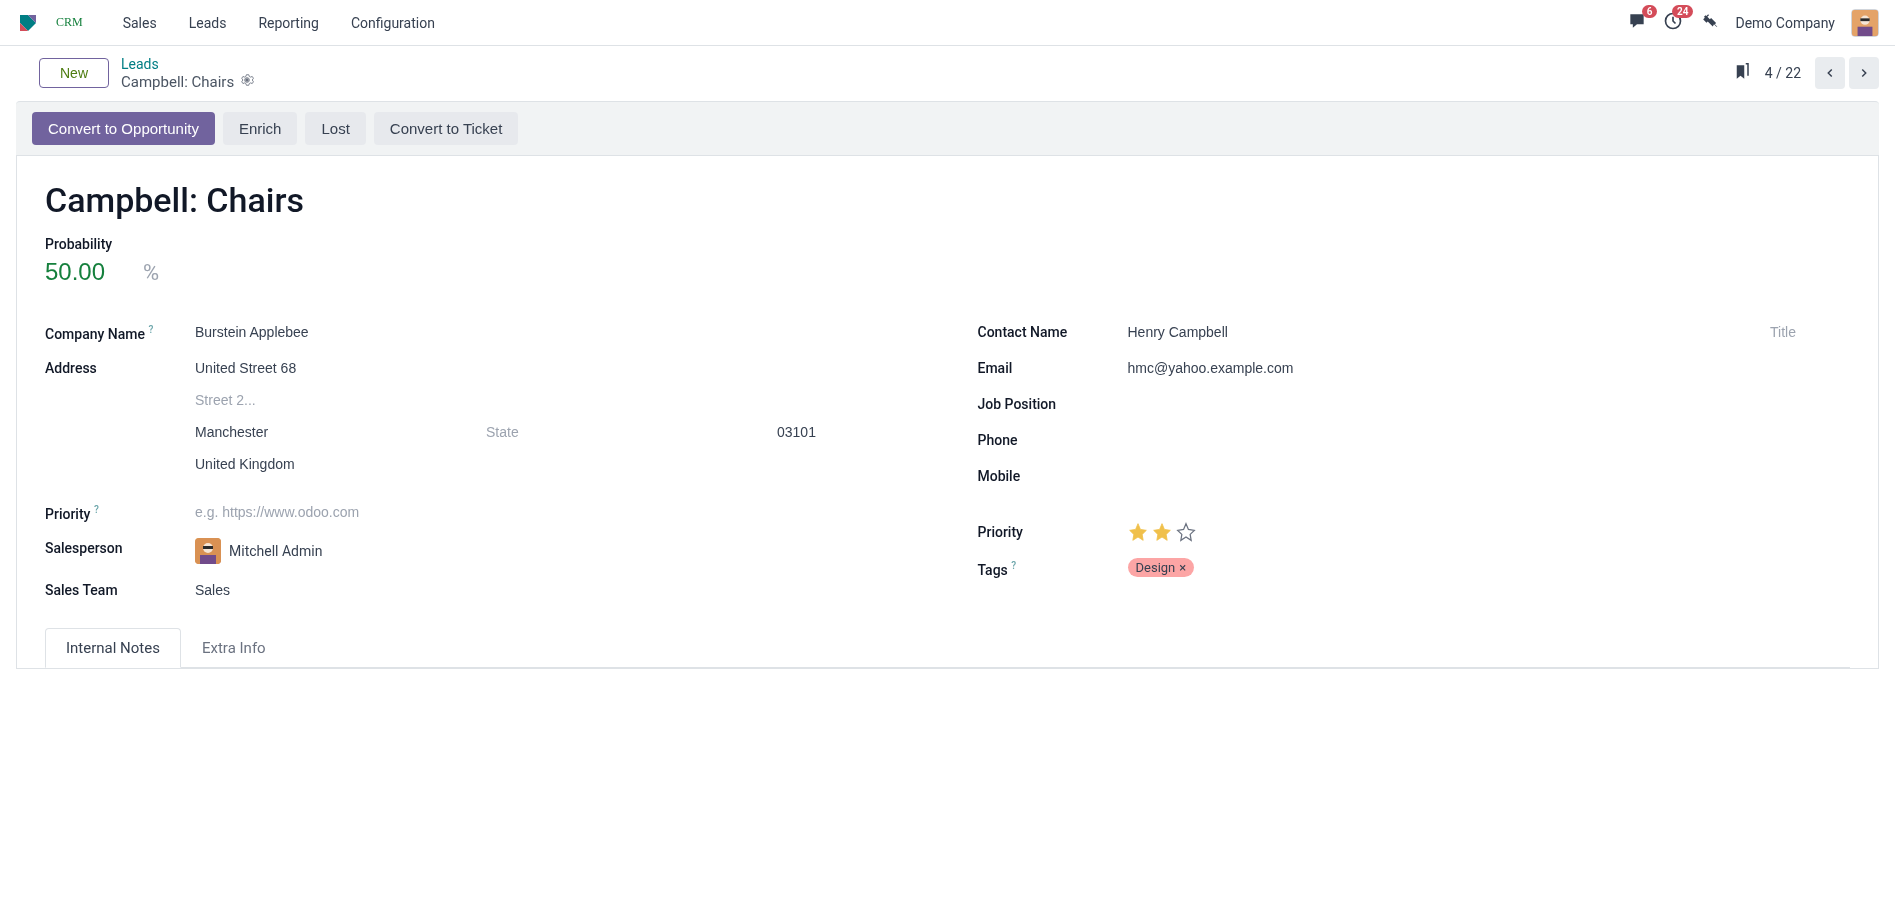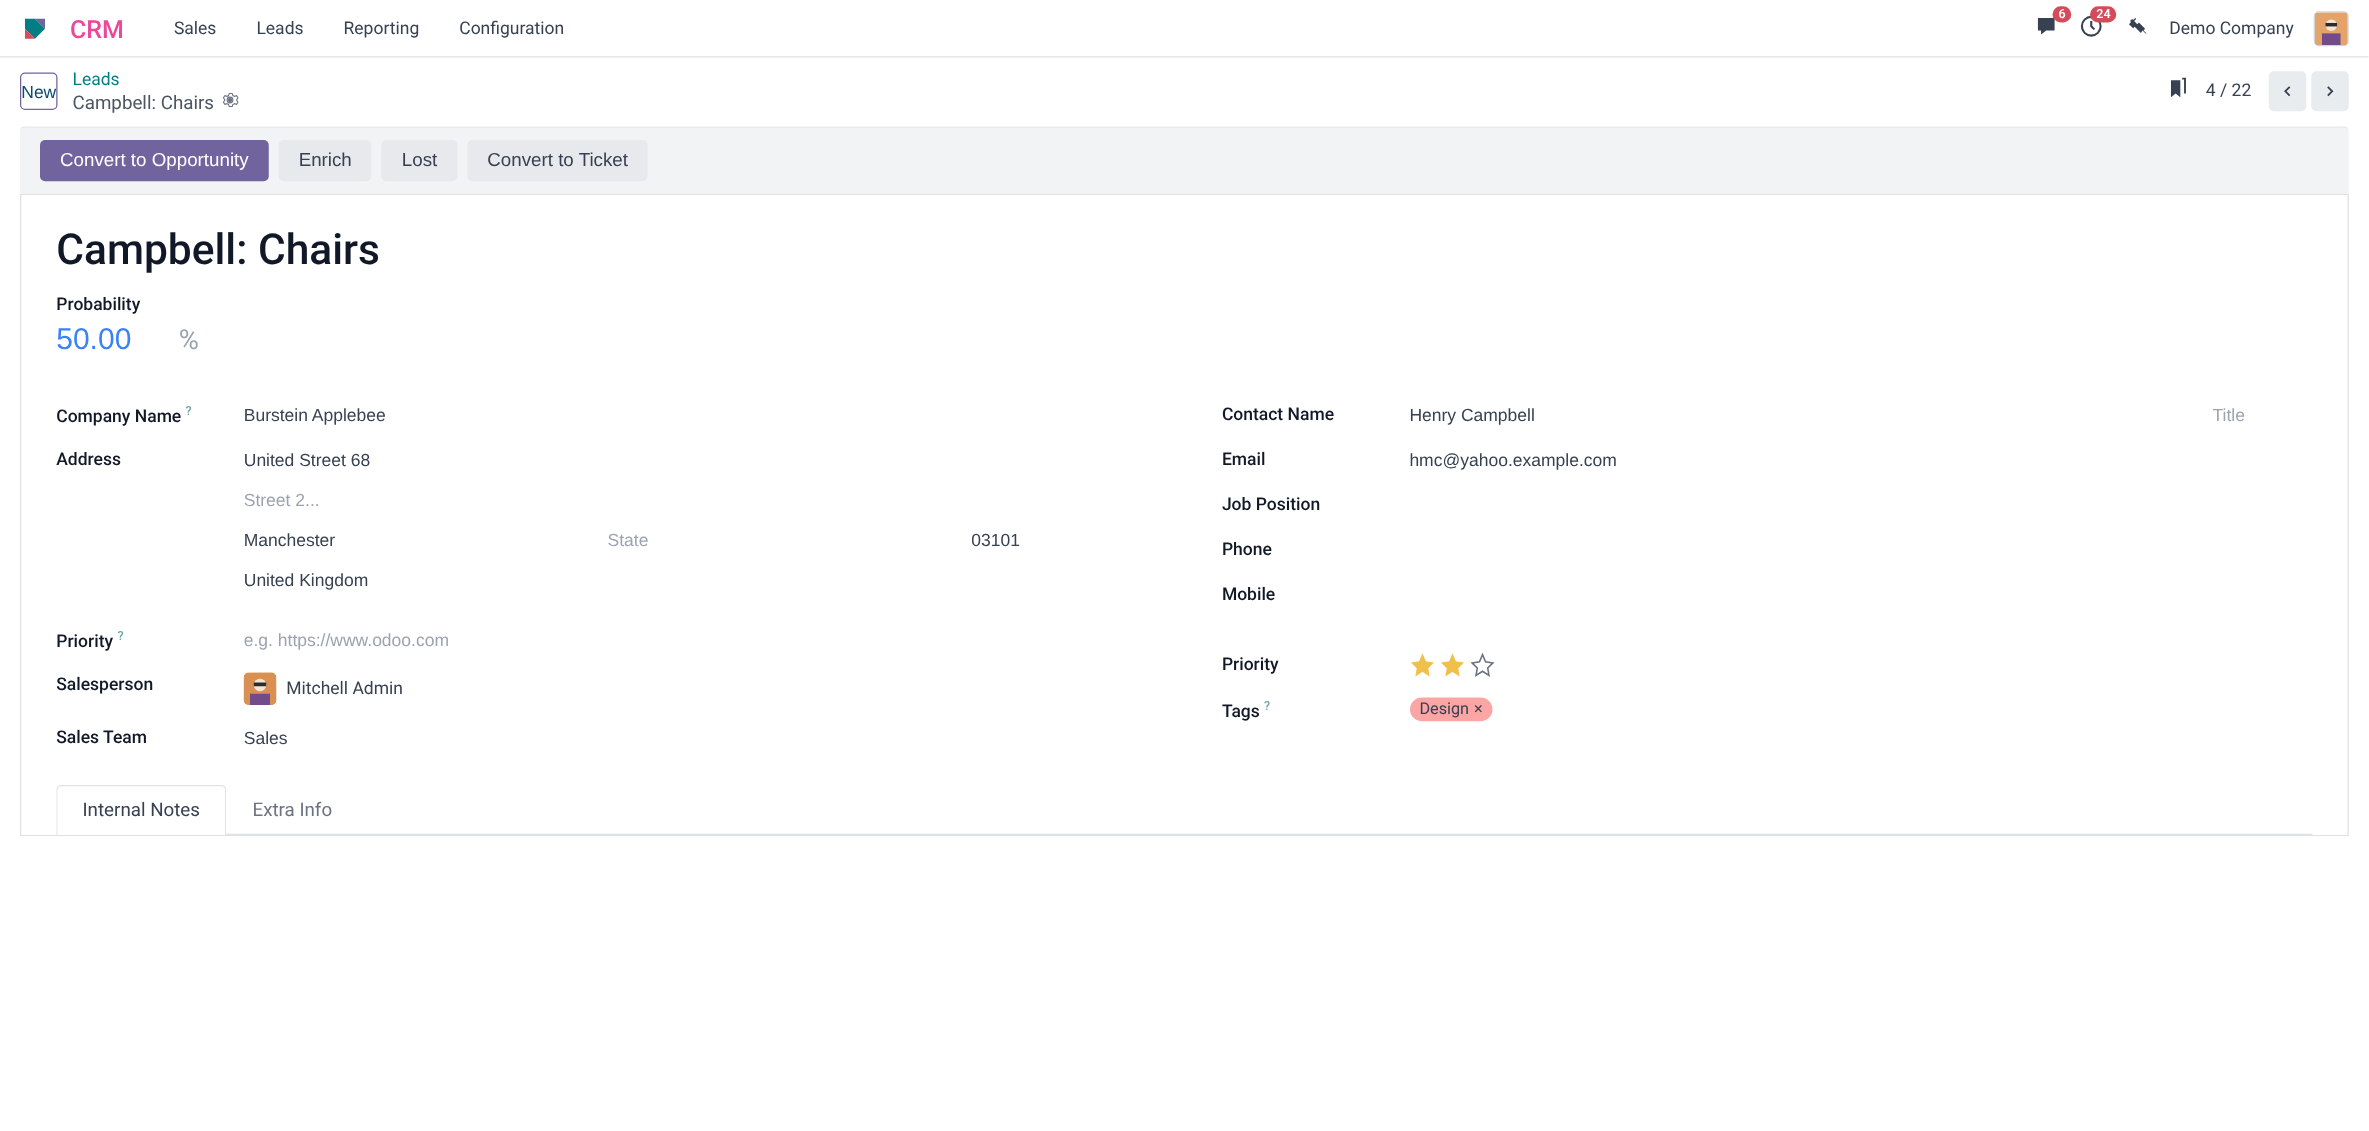--- a/index.html
+++ b/index.html
@@ -2,33 +2,33 @@
 <html><head>
   <meta charset="utf-8">
   <style>
     * { box-sizing: border-box; margin: 0; padding: 0; }
     body { font-family: -apple-system, BlinkMacSystemFont, "Segoe UI", Roboto, Arial, sans-serif; background: #fff; color: #374151; font-size: 14px; }
     
     
     .navbar { display: flex; align-items: center; padding: 0 16px; height: 46px; border-bottom: 1px solid #dee2e6; }
     .navbar-left { display: flex; align-items: center; gap: 8px; }
     .logo { width: 24px; height: 24px; margin-right: 8px; }
-    .app-name { font-size: 20px; font-weight: 500; color: #ec4899; margin-right: 20px; }
+    .app-name { font-size: 12px; font-weight: 500; color: #15803d; margin-right: 20px; font-family: Liberation Serif, serif; }
     .nav-item { padding: 10px 12px; color: #374151; cursor: pointer; }
     .navbar-right { margin-left: auto; display: flex; align-items: center; gap: 16px; }
     .nav-icon { position: relative; cursor: pointer; color: #374151; }
     .nav-icon svg { width: 20px; height: 20px; }
     .badge { position: absolute; top: -6px; right: -10px; background: #d44c59; color: #fff; border-radius: 9px; font-size: 10px; font-weight: 600; padding: 1px 5px; min-width: 14px; text-align: center; }
     .company-name { color: #374151; }
     .avatar { width: 28px; height: 28px; border-radius: 4px; background: linear-gradient(135deg, #f7b267 0%, #de6e4b 100%); border: 1px solid #d1d5db; overflow: hidden; display:flex; align-items:center; justify-content:center;}
     .avatar svg{width:100%;height:100%;}
 
     
     .control-panel { display: flex; align-items: center; padding: 10px 16px; gap: 12px; }
-    .btn-new { border: 1px solid #71639e; background: #fff; color: #0c4a6e; padding: 6px 0; border-radius: 4px; font-size: 14px; cursor: pointer; }
+    .btn-new { border: 1px solid #71639e; background: #fff; color: #4d7c0f; padding: 6px 20px; border-radius: 4px; font-size: 14px; cursor: pointer; margin-left: 23px; }
     .breadcrumb-block { display: flex; flex-direction: column; line-height: 1.2; }
     .breadcrumb-link { color: #017e84; font-size: 14px; text-decoration: none; cursor:pointer; }
     .breadcrumb-current { color: #4b5563; font-size: 15px; display:flex; align-items:center; gap:6px;}
     .breadcrumb-current .gear { color:#6b7280; }
     .control-right { margin-left: auto; display: flex; align-items: center; gap: 14px; }
     .bookmark-icon { cursor: pointer; color:#374151;}
     .pager-text { color: #374151; font-size: 14px; }
     .pager-btns { display: flex; }
     .pager-btn { width: 30px; height: 32px; background: #e9ecef; display: flex; align-items: center; justify-content: center; cursor: pointer; border-radius:4px; }
     .pager-btn:first-child{margin-right:4px;}
@@ -37,21 +37,21 @@
     .status-bar { padding: 10px 16px; background: #f1f3f4; border-top: 1px solid #dee2e6; border-bottom: 1px solid #dee2e6; display: flex; gap: 8px; margin: 0 16px; border-radius: 4px 4px 0 0; }
     .btn { padding: 8px 16px; border-radius: 4px; border: none; font-size: 15px; cursor: pointer; font-weight: 500; }
     .btn-primary { background: #71639e; color: #fff; }
     .btn-secondary { background: #e7e9ed; color: #374151; }
 
     
     .form-sheet { border: 1px solid #dee2e6; border-top: none; margin: 0 16px; padding: 24px 28px 0 28px; }
     .record-title { font-size: 34px; color: #111827; font-weight: 500; margin-bottom: 16px; }
     .prob-label { font-size: 14px; font-weight: 500; color: #111827; margin-bottom: 6px; display:block;}
     .prob-row { display: flex; align-items: baseline; gap: 18px; margin-bottom: 28px; }
-    .prob-value { font-size: 24px; color: #3b82f6; border:none; outline:none; width:80px;}
+    .prob-value { font-size: 24px; color: #15803d; border:none; outline:none; width:80px;}
     .prob-percent { font-size: 22px; color: #9ca3af; }
 
     .form-grid { display: grid; grid-template-columns: 1fr 1fr; gap: 0 60px; }
     .field-row { display: flex; align-items: flex-start; padding: 8px 0; }
     .field-label { width: 150px; font-weight: 500; color: #111827; font-size: 14px; flex-shrink: 0; padding-top: 2px;}
     .help-q { color: #6ba5aa; font-size: 10px; vertical-align: super; cursor: pointer; }
     .field-value { flex: 1; }
     .text-input { border: none; outline: none; font-size: 14px; color: #374151; width: 100%; padding: 2px 0; background: transparent; }
     .text-input::placeholder { color: #9ca3af; }
     

